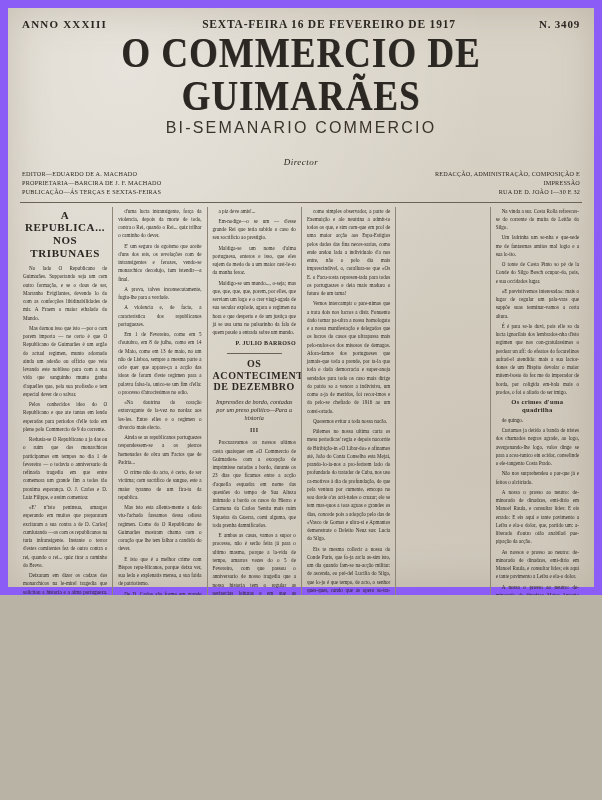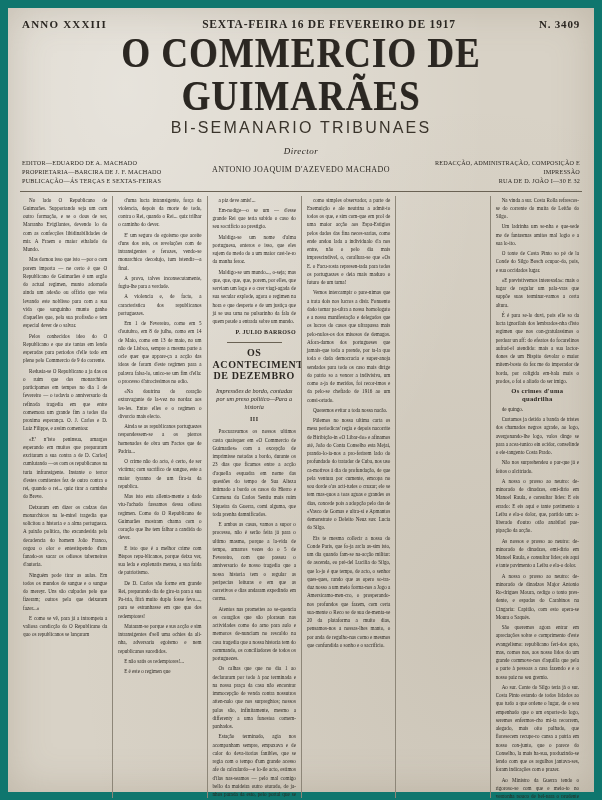--- a/index.html
+++ b/index.html
@@ -3,22 +3,22 @@
 <meta charset="utf-8">
 <style>
   html, body {
     margin: 0;
     padding: 0;
     background: #b9b3a6;
   }
   .page {
     position: relative;
     width: 602px;
-    height: 800px;
-    background: #0f766e;
+    height: 595px;
+    background: #8b5cf6;
     overflow: hidden;
     font-family: "Liberation Serif", serif;
     color: #2b2722;
   }
   .paper {
     position: absolute;
     left: 8px;
     top: 8px;
     right: 8px;
     bottom: 8px;
@@ -62,21 +62,21 @@
     font-size: 16px;
     letter-spacing: 2.2px;
     margin-top: 9px;
     font-family: "Liberation Sans", sans-serif;
     color: #3a342b;
   }
   .masthead-director {
     text-align: center;
     font-size: 9px;
     letter-spacing: 0.5px;
-    margin-top: 9px;
+    margin-top: 20px;
     font-style: italic;
   }
 
   .imprint {
     display: flex;
     justify-content: space-between;
     align-items: flex-start;
     font-size: 6.2px;
     line-height: 1.5;
     letter-spacing: 0.2px;
@@ -167,38 +167,38 @@
 <div class="page">
   <div class="paper">
 
     <div class="topline">
       <div class="anno">ANNO XXXIII</div>
       <div class="date">SEXTA-FEIRA 16 DE FEVEREIRO DE 1917</div>
       <div class="num">N. 3409</div>
     </div>
 
     <div class="masthead-title">O COMMERCIO DE GUIMARÃES</div>
-    <div class="masthead-sub">BI-SEMANARIO TRIBUNAES</div>
+    <div class="masthead-sub">BI-SEMANARIO COMMERCIO</div>
     <div class="masthead-director">Director</div>
 
     <div class="imprint">
       <div class="col-left" style="white-space: pre-line;">EDITOR—EDUARDO DE A. MACHADO
 PROPRIETARIA—BARCIRA DE J. F. MACHADO
 PUBLICAÇÃO—ÁS TERÇAS E SEXTAS-FEIRAS</div>
-      <div class="col-mid">ANTONIO JOAQUIM D'AZEVEDO MACHADO</div>
       <div class="col-right" style="white-space: pre-line;">REDACÇÃO, ADMINISTRAÇÃO, COMPOSIÇÃO E
 IMPRESSÃO
 RUA DE D. JOÃO I—30 E 32</div>
     </div>
 
     <hr class="rule">
 
     <div class="columns">
 
       <div class="col" style="display: block; width: 20%;">
+        <div class="headline">A REPUBLICA... NOS TRIBUNAES</div>
         <p>No lado O Republicano de Guimarães. Supportando seja um com outro formação, e se o dous de ser, Marranho Evigilantes, devendo lo do com as confecções libidinabilidades de mir. A Fraem o maior ethalado do Mundo.</p>
         <p>Mas domou isso que isto —por o com porem importa — ne certo é que O Republicano de Guimarães é um orgão do actual regimen, munto adornado ainda um adesão ou officio que veio levando este noblisso para com a sua vida que sanguinho munto ganho d'aquelles que, pela sua profissão e tem especial dever de o salvar.</p>
         <p>Pelos conhecidos ideo do O Republicano e que ate tantas em lendo esperadas para periodos d'elle todo em pleno pelo Commercio de 9 do corrente.</p>
         <p>Redusia-se O Republicano a ja das ou o ruim que dos monarchicos participamos em tempos no dia 1 de fevereiro — o todavia o anniversario da refinada tragedia em que entre comemora um grande fim a todos tão proxima esperança. O. J. Carlos e D. Luiz Filippe, e assim comentou:</p>
         <p>«E’ n’isto peninsua, amargos esperando em muitos que prepararam excitaram a sua contra a de D. Carlos] cumlutando —os com os republicanos na turia infransigente. Instante o terror d'estes comitentes fez de outro contra o rei, quando o rei... quiz tirar a caminho do Breve.</p>
         <p>Deixaram em dizer os cadzas dos monarchicos na le-mirel tragedia que solicitou a historia e a alma portugueza. A paixão politica, tho excandesida pela decadencia do homem João Franco, cegou o olor e entestispendo d'uns fanado-os sacar os odiosos taberneiros d'autoria.</p>
         <p>Ninguém pode tirar as aulas. Em todos os mundos de sangue e o sangue do mereyr. Uns são culpados pelo que fizeram; outros pela que deixaram fazer...»</p>
         <p>E como se vê, para já a intrompeta a valiosa condicção do O Republicano da quo os republicanos se lançaram</p>
       </div>
 

